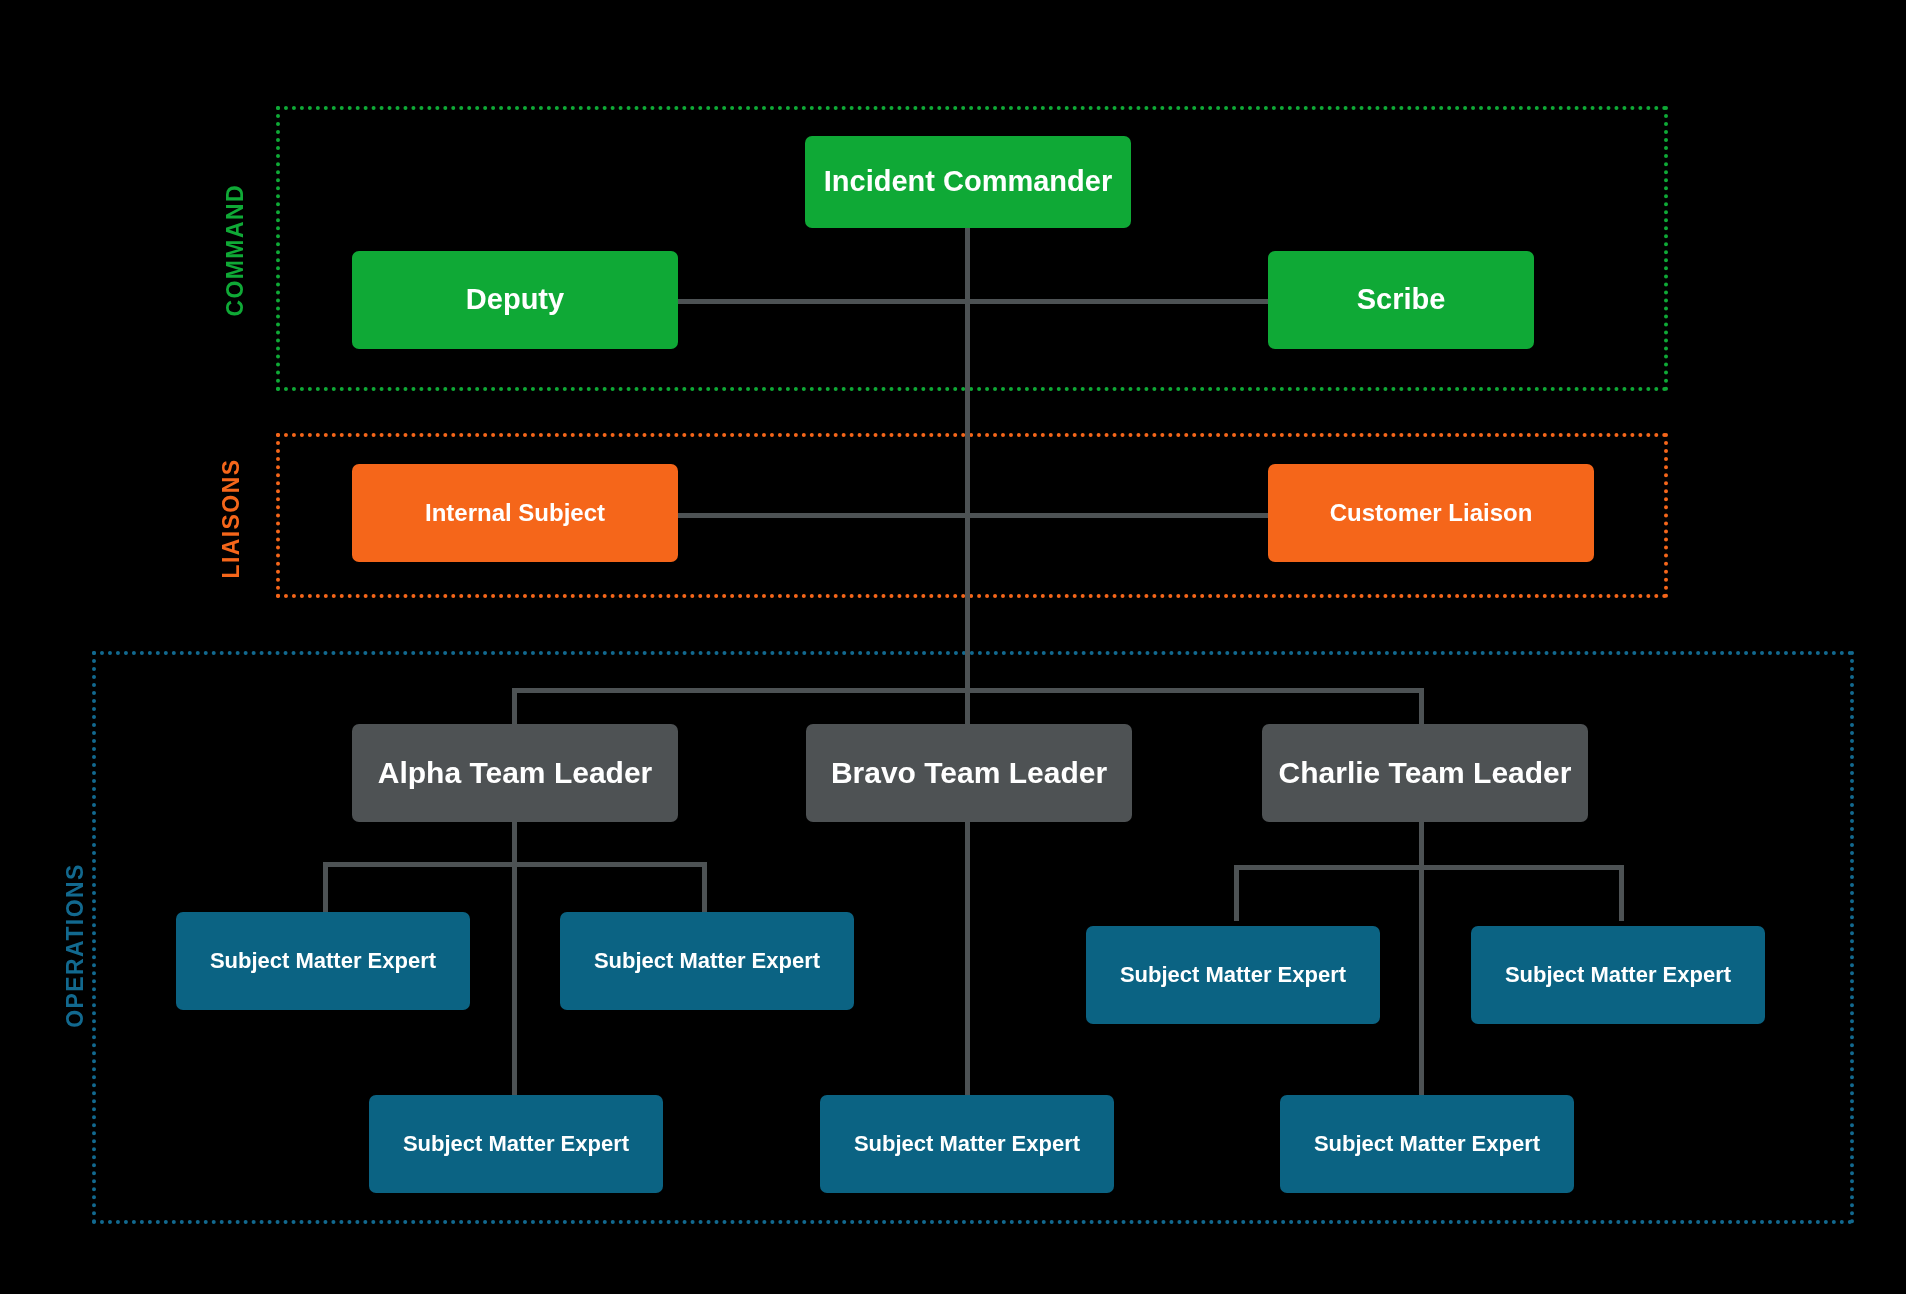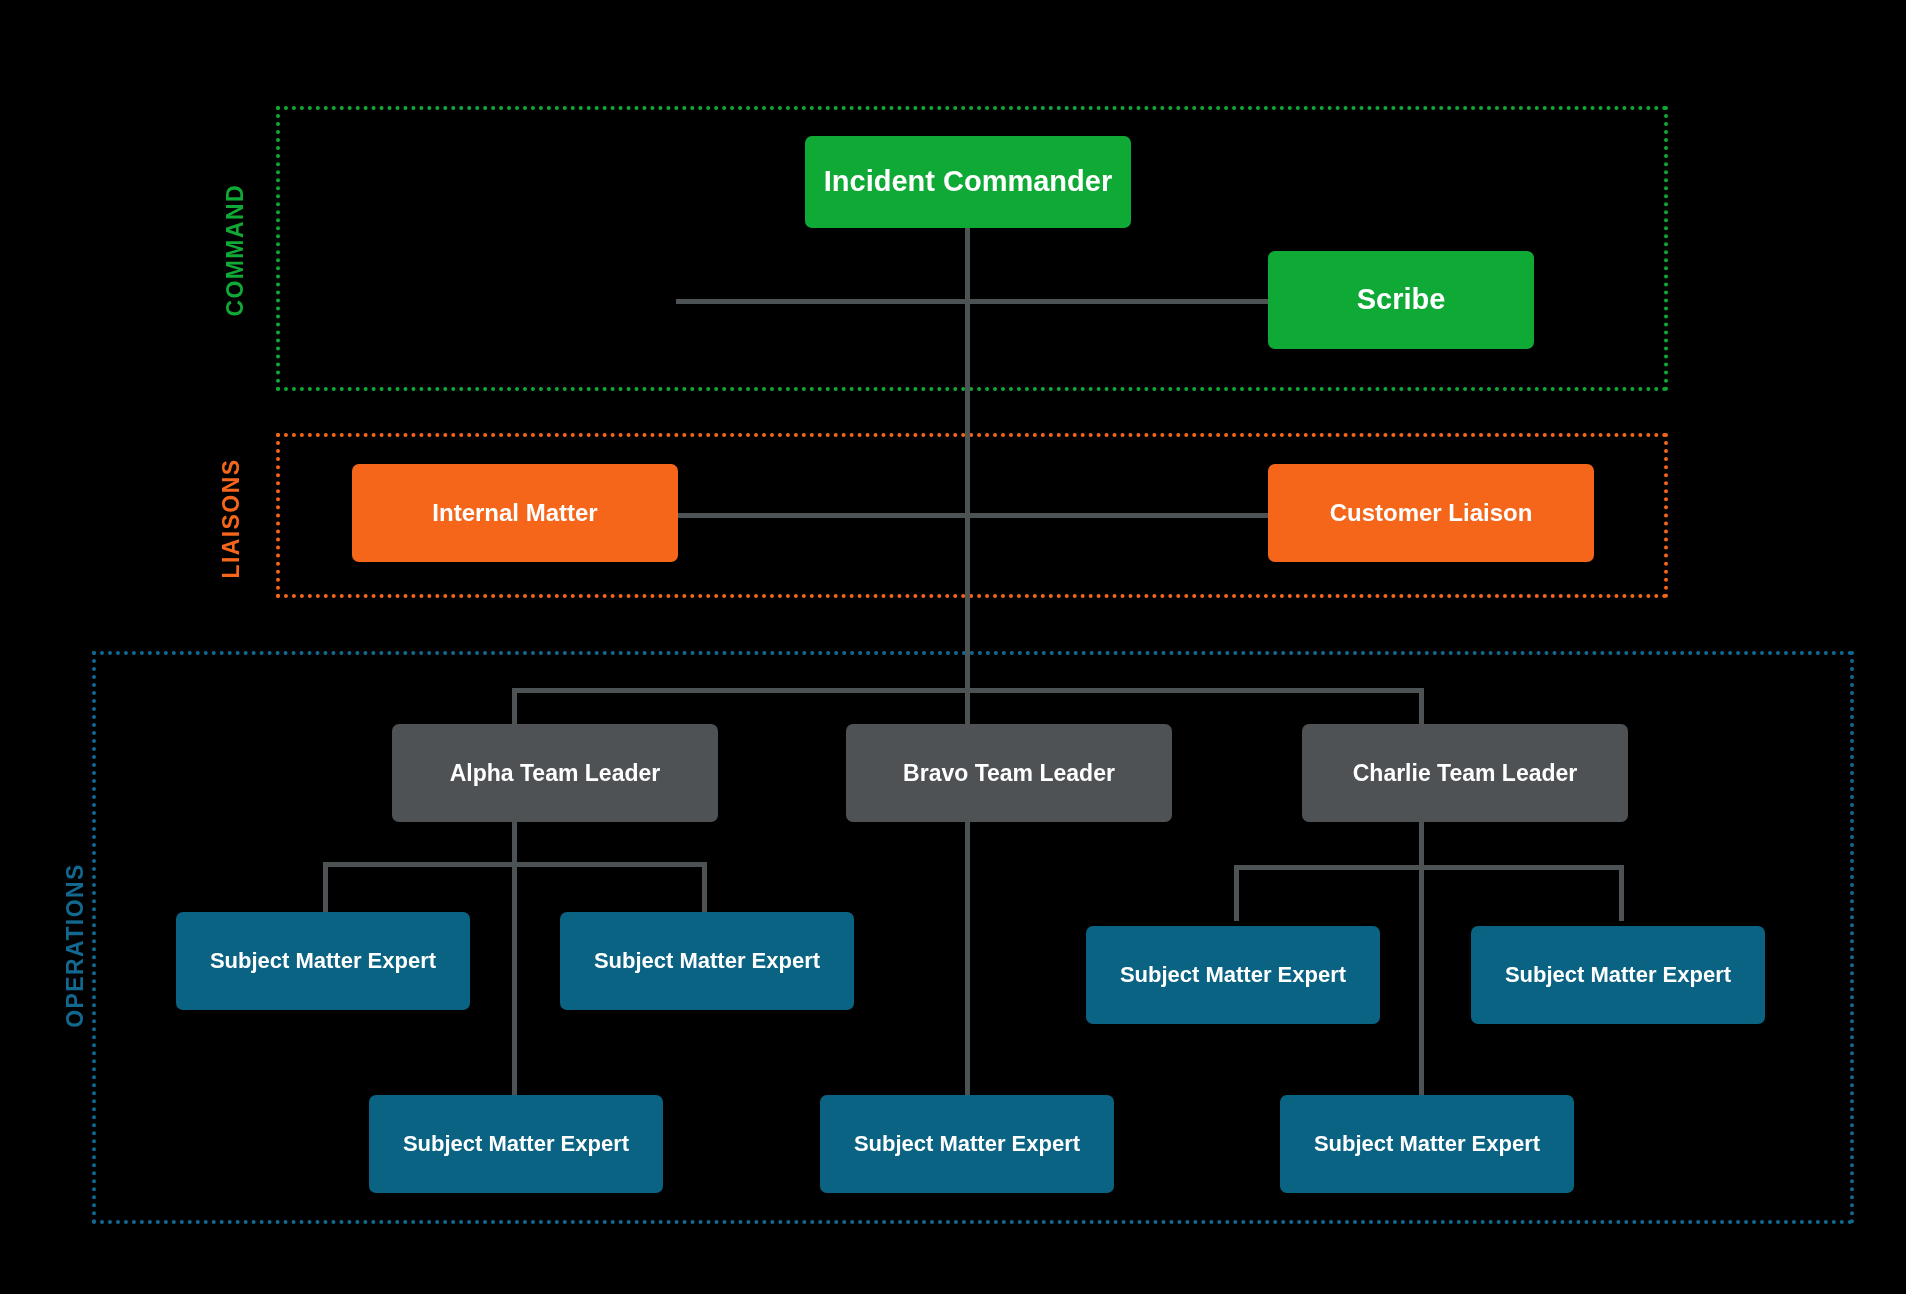--- a/index.html
+++ b/index.html
@@ -18,21 +18,21 @@
   .lbl-command{color:#0fa936;font-size:23px;}
   .lbl-liaisons{color:#f5661a;font-size:23px;}
   .lbl-operations{color:#12698f;font-size:23px;}
 
   .node{position:absolute;box-sizing:border-box;border-radius:7px;
         display:flex;align-items:center;justify-content:center;
         color:#fff;font-weight:bold;text-align:center;z-index:5;
         padding:0 10px;line-height:1.15;}
   .n-green{background:#0fa936;font-size:29px;}
   .n-orange{background:#f5661a;font-size:24px;}
-  .n-gray{background:#4e5254;font-size:23px;margin-left:40px;}
+  .n-gray{background:#4e5254;font-size:30px;}
   .n-teal{background:#0b6383;font-size:22px;}
 
   .line{position:absolute;background:#4d5254;z-index:1;}
   .vline{width:5px;}
   .hline{height:5px;}
 </style>
 </head>
 <body>
 
 <div id="stage">
@@ -64,24 +64,25 @@
   <div class="zone-label lbl-command" style="left:170px;top:238px;width:130px;text-align:center;">COMMAND</div>
 
   <div class="zone zone-liaisons" style="left:276px;top:433px;width:1392px;height:165px;"></div>
   <div class="zone-label lbl-liaisons" style="left:166px;top:505px;width:130px;text-align:center;">LIAISONS</div>
 
   <div class="zone zone-operations" style="left:92px;top:651px;width:1762px;height:573px;"></div>
   <div class="zone-label lbl-operations" style="left:-10px;top:932px;width:170px;text-align:center;">OPERATIONS</div>
 
   <div class="node n-green" style="left:805px;top:136px;width:326px;height:92px;">Incident Commander</div>
 
+  <div class="node n-green" style="left:352px;top:251px;width:326px;height:98px;">Deputy</div>
 
   <div class="node n-green" style="left:1268px;top:251px;width:266px;height:98px;">Scribe</div>
 
-  <div class="node n-orange" style="left:352px;top:464px;width:326px;height:98px;">Internal Matter</div>
+  <div class="node n-orange" style="left:352px;top:464px;width:326px;height:98px;">Internal Subject</div>
 
   <div class="node n-orange" style="left:1268px;top:464px;width:326px;height:98px;">Customer Liaison</div>
 
   <div class="node n-gray" style="left:352px;top:724px;width:326px;height:98px;">Alpha Team Leader</div>
 
   <div class="node n-gray" style="left:1262px;top:724px;width:326px;height:98px;">Charlie Team Leader</div>
 
   <div class="node n-gray" style="left:806px;top:724px;width:326px;height:98px;">Bravo Team Leader</div>
 
   <div class="node n-teal" style="left:176px;top:912px;width:294px;height:98px;">Subject Matter Expert</div>

